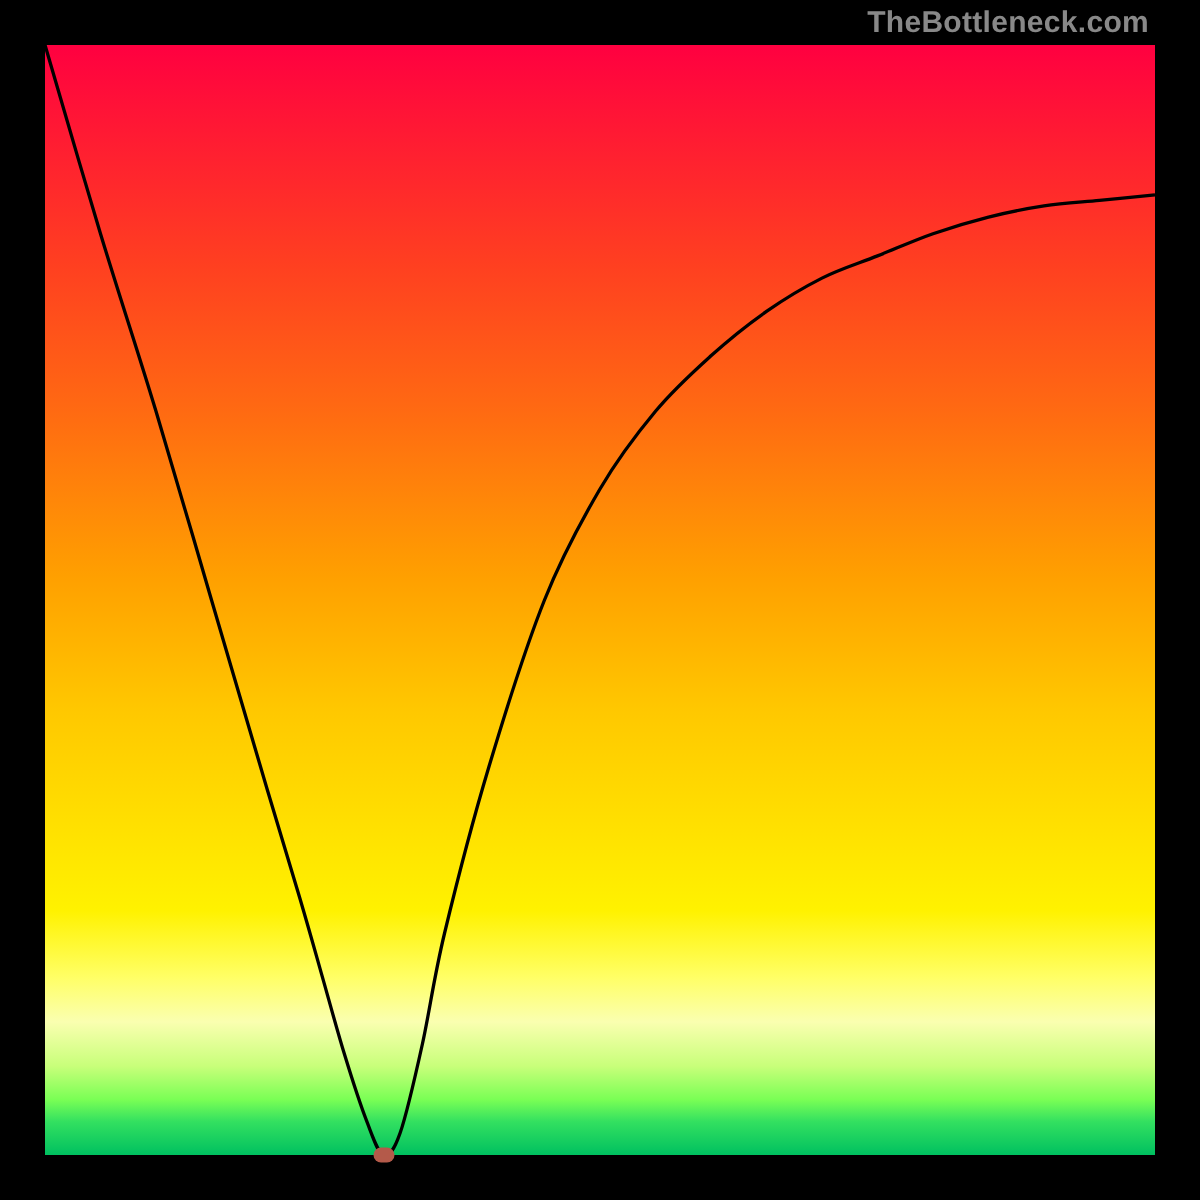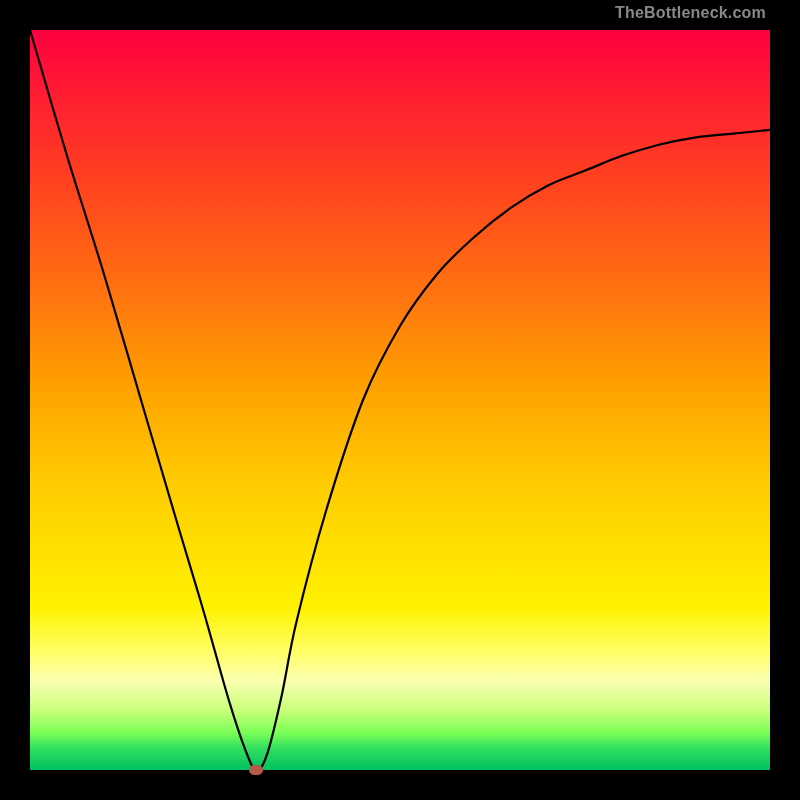--- a/index.html
+++ b/index.html
@@ -41,21 +41,21 @@
       #7aff55 95%,
       #33e060 97%,
       #00c060 100%
     );
   }
   .watermark {
     position: absolute;
     top: 4px;
     right: 34px;
     font-family: Arial, Helvetica, sans-serif;
-    font-size: 16px;
+    font-size: 20px;
     font-weight: 600;
     color: #888;
     letter-spacing: 0.2px;
   }
   svg.curve {
     position: absolute;
     left: 0;
     top: 0;
     width: 740px;
     height: 740px;

